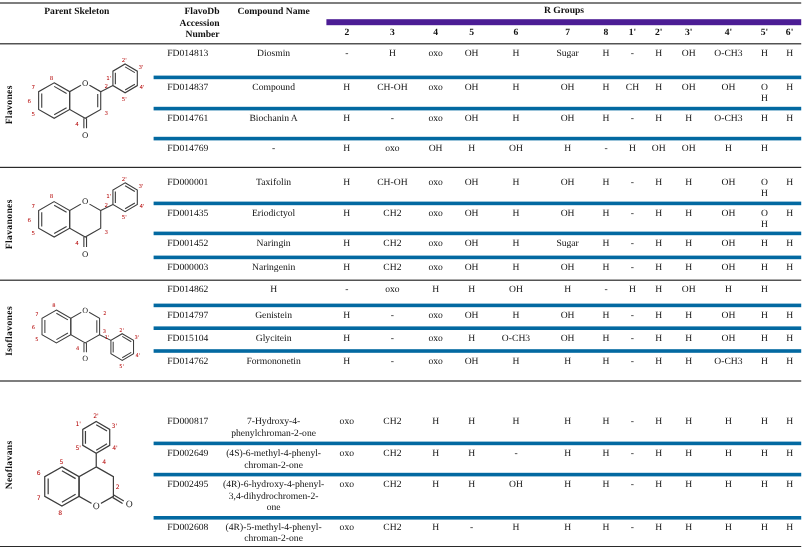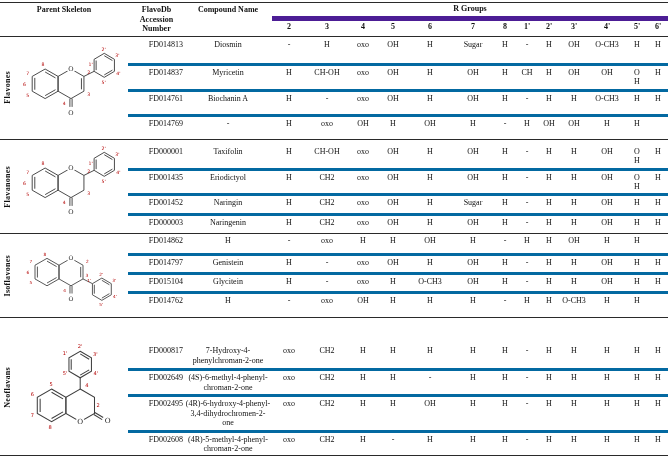--- a/index.html
+++ b/index.html
@@ -5,36 +5,36 @@
   *{box-sizing:border-box;margin:0;padding:0}
   html,body{background:#ffffff}
   body{font-family:"Liberation Serif","DejaVu Serif",serif;color:#111}
   .page{width:668px;height:456px;background:#fff;overflow:hidden;padding-top:2px}
   .tbl{width:668px;border-top:1px solid #2a2a2a;border-bottom:1px solid #2a2a2a}
   .hdr{display:grid;
        grid-template-columns:128px 56px 88px 34px 42px 30px 30px 44px 42px 22px 22px 22px 28px 38px 22px 20px;
        border-bottom:1px solid #2a2a2a;font-weight:bold;font-size:8px;line-height:1.2}
   .hc{padding:2px 1px;text-align:center}
   .skel-h{grid-row:1/3;grid-column:1}
-  .acc-h{grid-row:1/3;grid-column:2;text-align:center;padding-left:2px}
+  .acc-h{grid-row:1/3;grid-column:2;text-align:right;padding-left:2px}
   .name-h{grid-row:1/3;grid-column:3}
   .rg-h{grid-row:1;grid-column:4/17;border-bottom:5px solid #4c1d95;padding:1px 0}
   .num{grid-row:2;padding:1px 0 2px}
   .group{display:flex}
   .group + .group{border-top:1px solid #2a2a2a}
   .skel{flex:0 0 128px;width:128px;display:flex;align-items:center;padding:2px 0 2px 3px}
   .vlabel{writing-mode:vertical-rl;transform:rotate(180deg);font-size:8px;font-weight:bold;letter-spacing:.3px;flex:0 0 11px}
   .skel svg{margin:0 auto;display:block}
   .rows{flex:1}
   .row{display:grid;
        grid-template-columns:56px 88px 34px 42px 30px 30px 44px 42px 22px 22px 22px 28px 38px 22px 20px;
        font-size:8px;line-height:1.18}
   .row + .row{border-top:3px solid #0369a1}
   .cell{padding:2px 1px;text-align:center}
-  .cell.acc{text-align:right;padding-left:2px}
+  .cell.acc{text-align:center;padding-left:2px}
   .c5p{word-break:break-all;padding:2px 6px}
   .g0 .rows{padding-top:1px}
   .g0 .row{min-height:25px}
   .g1 .rows{padding-top:5px}
   .g1 .row{min-height:20px}
   .g2 .row{min-height:19px}
   .g3 .rows{padding-top:26px}
   .g3 .row{min-height:24px}
   .struct{stroke:#3d3d3d;stroke-width:1;fill:none}
   .atom{font-family:"DejaVu Serif",serif;font-size:7px;fill:#222;stroke:none}
@@ -115,21 +115,21 @@
             <div class="cell ">H</div>
             <div class="cell ">-</div>
             <div class="cell ">H</div>
             <div class="cell ">OH</div>
             <div class="cell ">O-CH3</div>
             <div class="cell c5p">H</div>
             <div class="cell ">H</div>
           </div>
           <div class="row">
             <div class="cell acc">FD014837</div>
-            <div class="cell name">Myricetin</div>
+            <div class="cell name">Compound</div>
             <div class="cell ">H</div>
             <div class="cell ">CH-OH</div>
             <div class="cell ">oxo</div>
             <div class="cell ">OH</div>
             <div class="cell ">H</div>
             <div class="cell ">OH</div>
             <div class="cell ">H</div>
             <div class="cell ">CH</div>
             <div class="cell ">H</div>
             <div class="cell ">OH</div>
@@ -362,20 +362,21 @@
             <div class="cell ">H</div>
             <div class="cell ">-</div>
             <div class="cell ">H</div>
             <div class="cell ">H</div>
             <div class="cell ">OH</div>
             <div class="cell c5p">H</div>
             <div class="cell ">H</div>
           </div>
           <div class="row">
             <div class="cell acc">FD014762</div>
+            <div class="cell name">Formononetin</div>
             <div class="cell ">H</div>
             <div class="cell ">-</div>
             <div class="cell ">oxo</div>
             <div class="cell ">OH</div>
             <div class="cell ">H</div>
             <div class="cell ">H</div>
             <div class="cell ">H</div>
             <div class="cell ">-</div>
             <div class="cell ">H</div>
             <div class="cell ">H</div>

